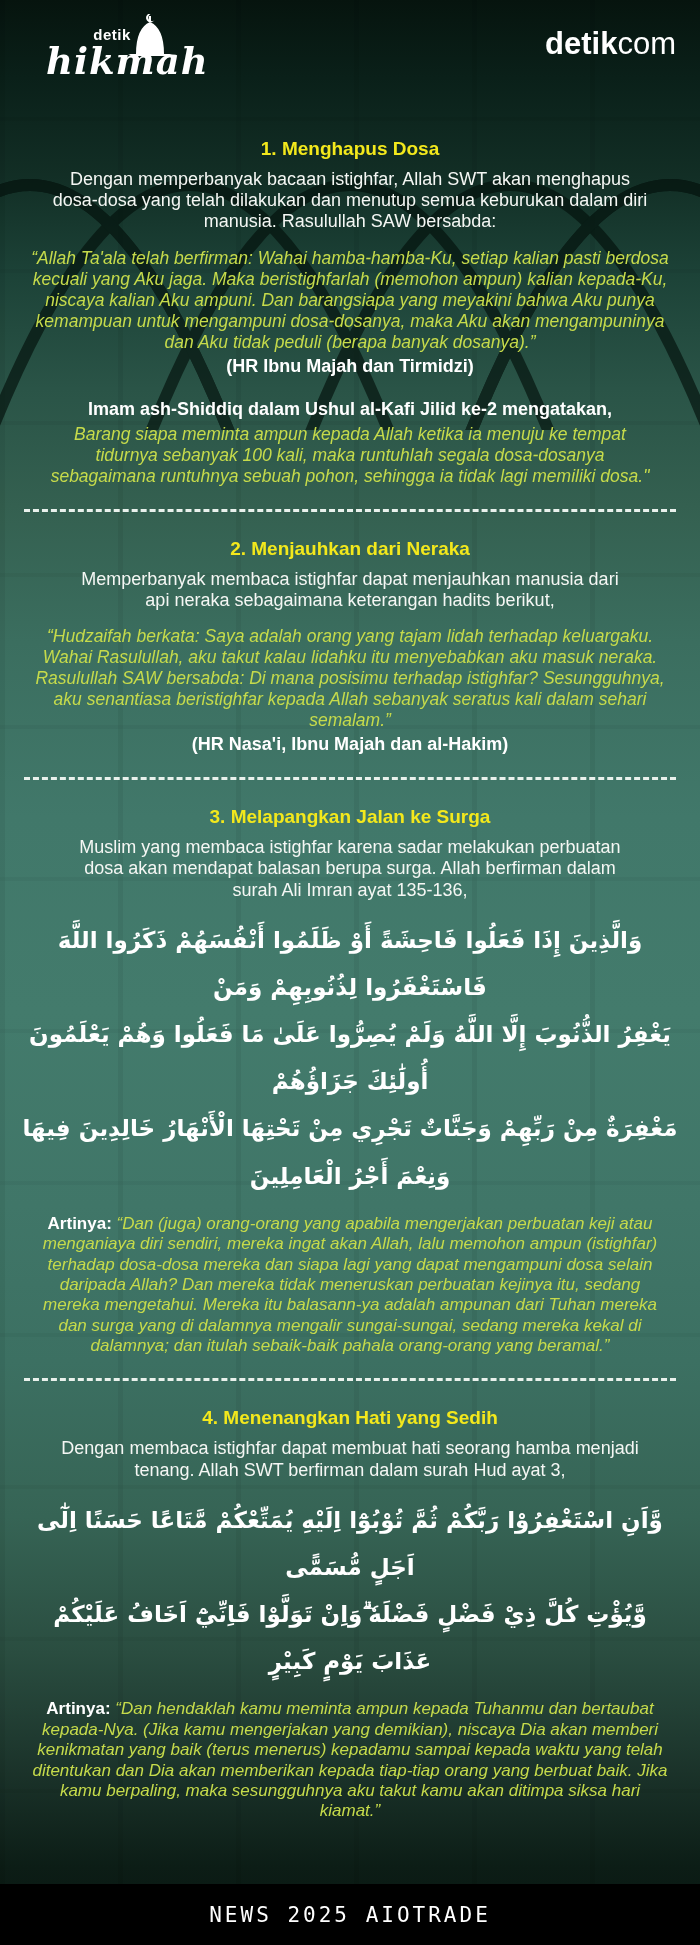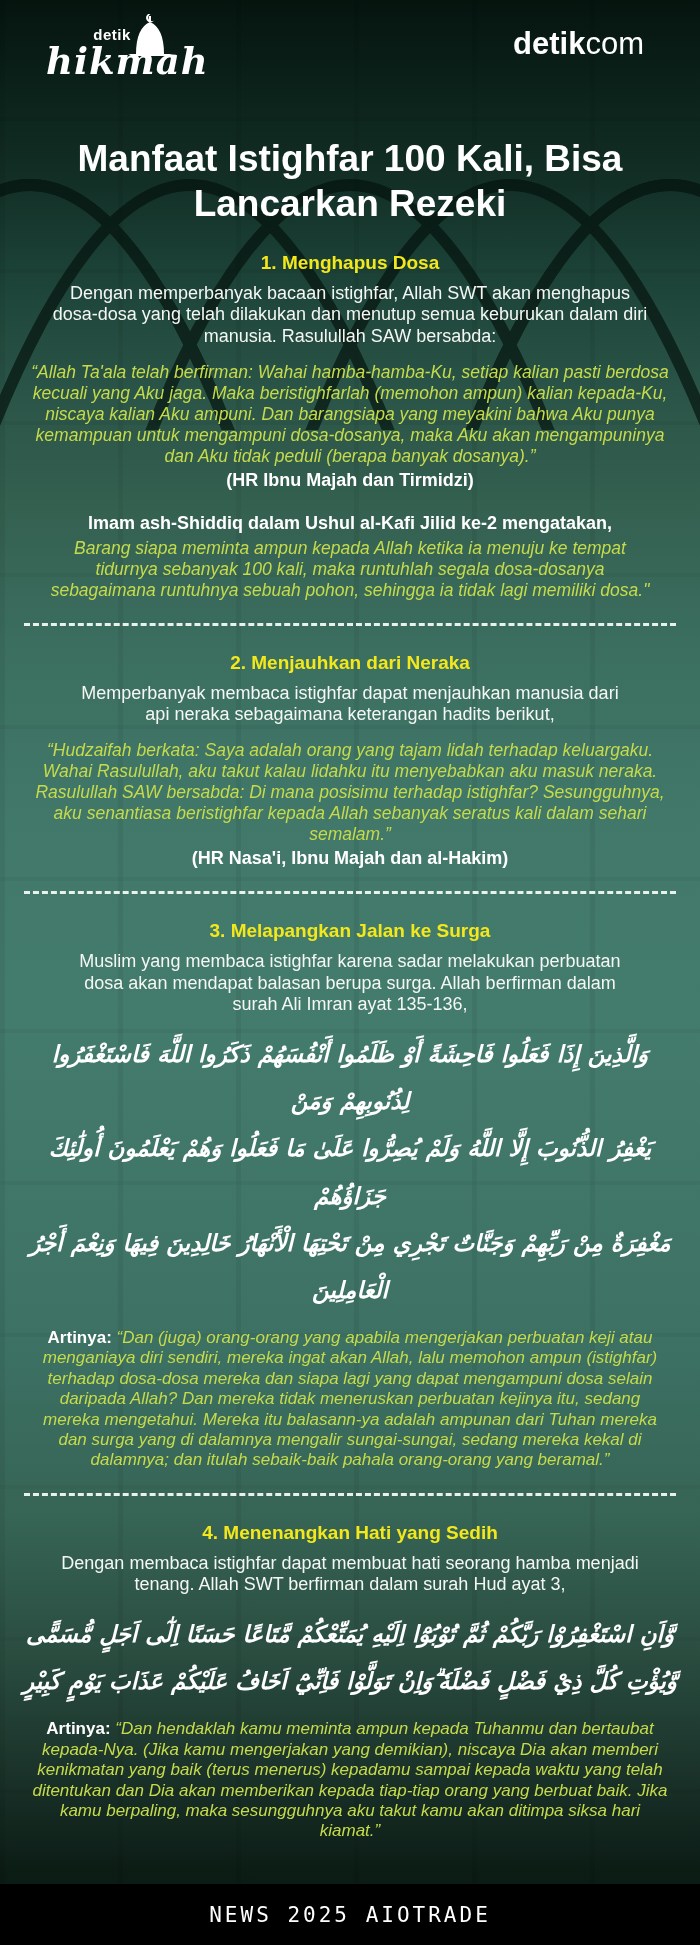--- a/index.html
+++ b/index.html
@@ -16,38 +16,38 @@
   .canvas::before{
     content:"";position:absolute;inset:0;pointer-events:none;opacity:.5;
     background:
       repeating-linear-gradient(90deg, rgba(0,0,0,.10) 0 5px, transparent 5px 118px),
       repeating-linear-gradient(0deg,  rgba(0,0,0,.07) 0 4px, transparent 4px 152px);
   }
   .arches{position:absolute;top:0;left:0;width:700px;height:430px;opacity:.65;pointer-events:none;}
   .content{position:absolute;top:0;left:0;right:0;bottom:57px;overflow:hidden;text-align:center;}
 
   
-  .hdr{display:flex;justify-content:space-between;align-items:flex-start;padding:26px 56px 0 46px;height:86px;gap:28px;}
+  .hdr{display:flex;justify-content:space-between;align-items:flex-start;padding:26px 24px 0 46px;height:86px;gap:28px;}
   .brand{position:relative;text-align:center;width:150px;}
   .brand .d{color:#fff;font-size:15px;font-weight:700;letter-spacing:.5px;display:block;margin-left:-18px;}
   .brand .h{color:#fff;font-size:37px;font-weight:700;font-style:italic;letter-spacing:1px;display:block;margin-top:-4px;font-family:"DejaVu Serif",serif;}
   .dome{position:absolute;top:-12px;right:22px;}
   .sitelogo{color:#fff;font-size:31px;}
   .sitelogo .b{font-weight:700;}
   .sitelogo .l{font-weight:400;}
 
   .title{color:#fff;font-size:37px;line-height:1.22;font-weight:700;margin:24px auto 0;max-width:620px;}
 
   .sec-h{color:#f3e81c;font-size:19px;font-weight:700;margin:26px auto 0;}
   .body-t{color:#f5f7f4;font-size:18px;line-height:1.18;margin:9px auto 0;}
   .quote{color:#c6db4b;font-size:17.5px;line-height:1.2;font-style:italic;margin:15px auto 0;max-width:640px;}
   .attr{color:#fff;font-size:18px;font-weight:700;margin:3px auto 0;}
   .xbold{color:#fff;font-size:18px;font-weight:700;margin:22px auto 0;}
   .arabic{color:#fff;font-size:23px;font-weight:700;line-height:2.05;margin:16px auto 0;max-width:660px;
-          font-family:"DejaVu Sans",sans-serif;direction:rtl;font-style:italic;}
+          font-family:"DejaVu Sans",sans-serif;direction:rtl;}
   .artinya{margin:14px auto 0;max-width:640px;font-size:17px;line-height:1.2;}
   .artinya .lab{color:#fff;font-weight:700;font-style:normal;}
   .artinya .qt{color:#c6db4b;font-style:italic;}
   .divider{border:0;border-top:3px dashed #e9f1ec;width:652px;margin:22px auto 0;}
 
   .footer{position:absolute;left:0;right:0;bottom:0;height:61px;background:#000;
           display:flex;align-items:center;justify-content:center;}
   .footer span{color:#fff;font-family:"DejaVu Sans Mono",monospace;font-size:21px;letter-spacing:3px;}
   .w600{max-width:600px;} .w560{max-width:560px;} .w540{max-width:545px;}
 </style>
@@ -78,21 +78,20 @@
           <path d="M22 8 L22 2" stroke="#fff" stroke-width="2"></path>
           <path d="M25 0 a4.5 4.5 0 1 0 1.5 6 a3.6 3.6 0 1 1 -1.5 -6" fill="#fff"></path>
         </svg>
         <span class="h">hikmah</span>
       </div>
       <div class="sitelogo">
         <span class="b">detik</span><span class="l">com</span>
       </div>
     </div>
 
-    <h1 class="title">Manfaat Istighfar 100 Kali, Bisa Lancarkan Rezeki</h1>
 
     <section>
       <h2 class="sec-h">1. Menghapus Dosa</h2>
       <p class="body-t w600">Dengan memperbanyak bacaan istighfar, Allah SWT akan menghapus dosa-dosa yang telah dilakukan dan menutup semua keburukan dalam diri manusia. Rasulullah SAW bersabda:</p>
       <p class="quote">“Allah Ta'ala telah berfirman: Wahai hamba-hamba-Ku, setiap kalian pasti berdosa kecuali yang Aku jaga. Maka beristighfarlah (memohon ampun) kalian kepada-Ku, niscaya kalian Aku ampuni. Dan barangsiapa yang meyakini bahwa Aku punya kemampuan untuk mengampuni dosa-dosanya, maka Aku akan mengampuninya dan Aku tidak peduli (berapa banyak dosanya).”</p>
       <p class="attr">(HR Ibnu Majah dan Tirmidzi)</p>
       <p class="xbold">Imam ash-Shiddiq dalam Ushul al-Kafi Jilid ke-2 mengatakan,</p>
       <p class="quote" style="margin-top:4px;max-width:600px;">Barang siapa meminta ampun kepada Allah ketika ia menuju ke tempat tidurnya sebanyak 100 kali, maka runtuhlah segala dosa-dosanya sebagaimana runtuhnya sebuah pohon, sehingga ia tidak lagi memiliki dosa."</p>
     </section>
 

